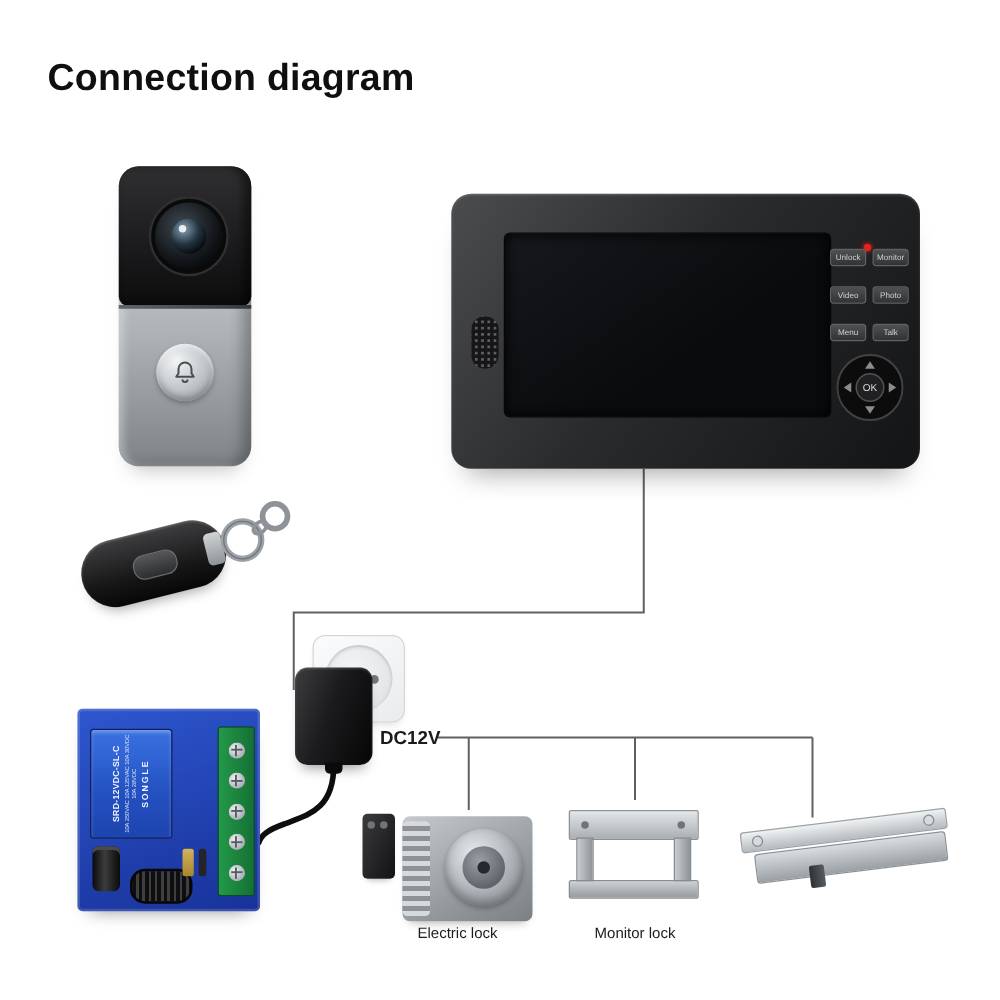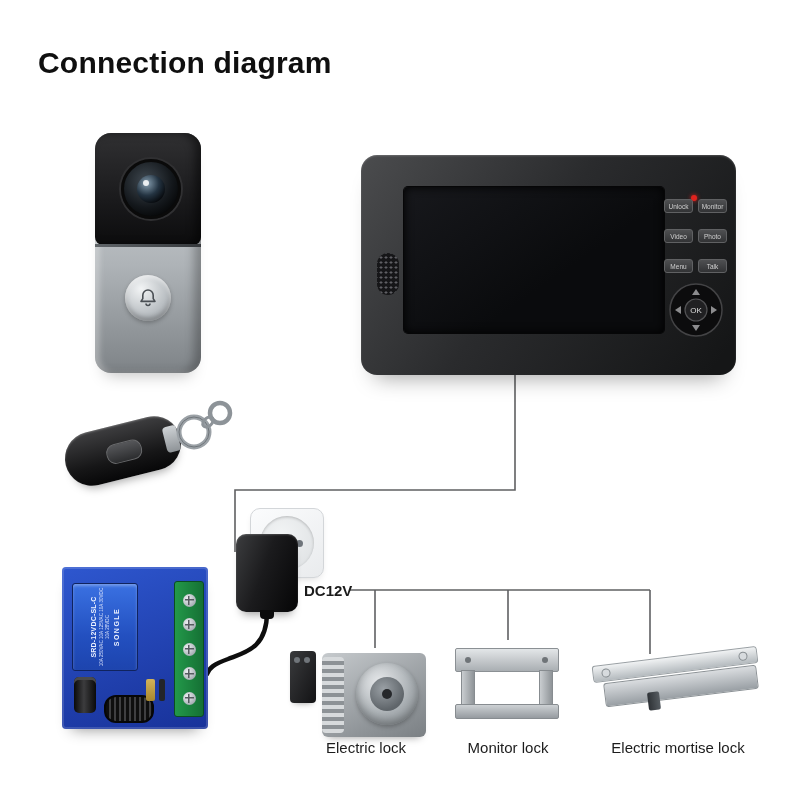--- a/index.html
+++ b/index.html
@@ -132,21 +132,21 @@
 
   .zlock{left:586px;top:638px;width:180px;height:82px;z-index:2;}
   .zlock-back{left:6px;top:18px;width:164px;height:15px;border-radius:3px;transform:rotate(-7deg);
     background:linear-gradient(#f0f2f3,#b4babe);border:1px solid #9aa0a4;}
   .zlock-hole{width:7px;height:7px;border-radius:50%;background:#d7dbde;border:1.5px solid #868c90;}
   .zlock-front{left:18px;top:36px;width:152px;height:22px;border-radius:3px;transform:rotate(-7deg);
     background:linear-gradient(#d9dcdf,#999fa4);border:1px solid #8b9195;}
   .zlock-bolt{left:62px;top:54px;width:12px;height:18px;border-radius:2px;transform:rotate(-7deg);
     background:linear-gradient(90deg,#2e3236,#565c61);}
 
-  .lock-label{font-size:15px;color:#1c1c1c;text-align:center;z-index:2;}
+  .lock-label{font-size:12px;color:#1c1c1c;text-align:center;z-index:2;}
   .label-elock{left:300px;top:739px;width:132px;}
   .label-mlock{left:442px;top:739px;width:132px;}
   .label-zlock{left:592px;top:739px;width:172px;}
 </style>
 </head>
 <body>
 
 <div id="stage">
 
   <svg id="wires" class="abs" width="800" height="800" viewBox="0 0 800 800">
@@ -272,15 +272,14 @@
     <div class="abs zlock-back">
       <div class="abs zlock-hole" style="left:8px;top:3px;"></div>
       <div class="abs zlock-hole" style="left:146px;top:3px;"></div>
     </div>
     <div class="abs zlock-front"></div>
     <div class="abs zlock-bolt"></div>
   </div>
 
   <div class="abs lock-label label-elock">Electric lock</div>
   <div class="abs lock-label label-mlock">Monitor lock</div>
-  <div class="abs lock-label label-zlock">Electric mortise lock</div>
 
 </div>
 
 </body></html>

